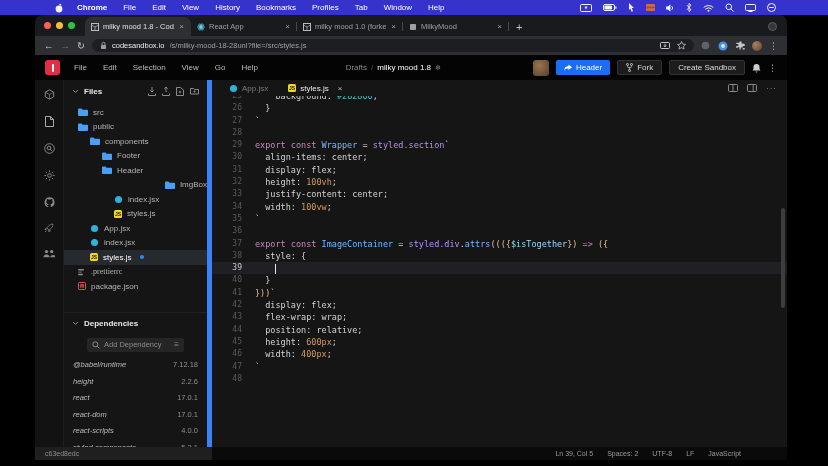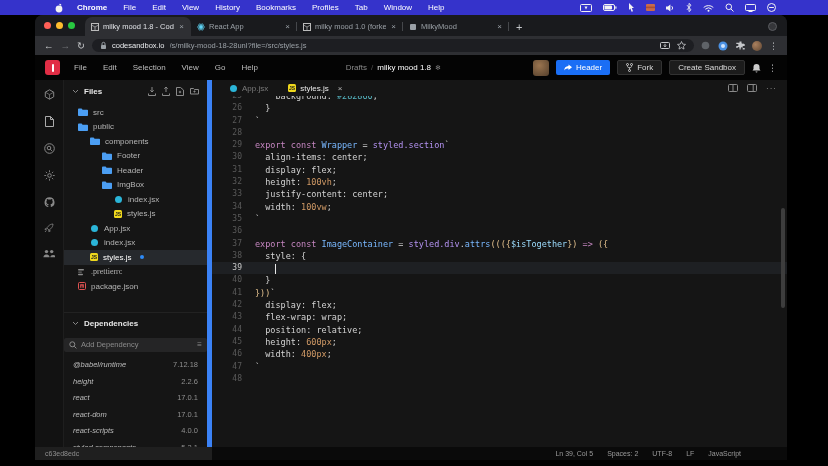--- a/index.html
+++ b/index.html
@@ -69,21 +69,21 @@
   .explorer { width:148px; background:#151515; border-right:5px solid #3b82f6; flex-shrink:0; overflow:hidden;
     display:flex; flex-direction:column; }
   .sec-head { height:22px; display:flex; align-items:center; padding:0 8px; gap:5px; flex-shrink:0; }
   .sec-head .lbl { color:#e8e8e8; font-size:8px; font-weight:bold; }
   .sec-ics { margin-left:auto; display:flex; gap:6px; color:#8a8a8a; font-size:8px; align-items:center; }
   .tree { margin-top:3px; }
   .trow { height:14.5px; display:flex; align-items:center; gap:5px; font-size:8px; color:#b5b5b5; }
   .trow.sel { background:#26292d; color:#fff; }
   .dot { width:4px; height:4px; border-radius:50%; background:var(--mod-dot); margin-left:4px; }
   .dep-sec { margin-top:18px; border-top:1px solid #222; }
-  .adddep { margin:3px 0 5px; height:14px; background:#252526; border-radius:2px; display:flex; align-items:center;
+  .adddep { margin:3px 23px 5px; height:14px; background:#252526; border-radius:2px; display:flex; align-items:center;
     padding:0 5px; gap:4px; }
   .adddep input { flex:1; background:transparent; border:0; outline:0; color:#bdbdbd; font-size:7.5px; min-width:0;
     font-family:"Liberation Sans",sans-serif; }
   .adddep input::placeholder { color:#8a8a8a; }
   .adddep .list { color:#8a8a8a; font-size:8px; }
   .deprow { height:16.5px; display:flex; align-items:center; padding:0 9px; font-size:7.5px; }
   .deprow .n { color:#bdbdbd;font-style:italic; } .deprow .v { margin-left:auto; color:#8f8f8f; }
 
   .editor { flex:1; display:flex; flex-direction:column; background:#151515; min-width:0; position:relative; }
   .edtabs { height:16px; display:flex; align-items:center; padding-left:7px; flex-shrink:0; font-size:8px; }
@@ -461,21 +461,21 @@
               <span>Footer</span>
             </div>
             <div class="trow" style="padding-left: 38px;">
               <span style="display: flex; align-items: center;">
                 <svg width="10" height="8">
                   <path d="M0 1.4C0 .9.4.6.8.6h2.8l1 1.2h4.6c.5 0 .8.3.8.8v4.6c0 .5-.3.8-.8.8H.8c-.4 0-.8-.3-.8-.8z" fill="#4b9ef3"></path>
                 </svg>
               </span>
               <span>Header</span>
             </div>
-            <div class="trow" style="padding-left: 38px;">
+            <div class="trow" style="padding-left: 38px; justify-content: flex-end;">
               <span style="display: flex; align-items: center;">
                 <svg width="10" height="8">
                   <path d="M0 1.4C0 .9.4.6.8.6h2.8l1 1.2h4.6c.5 0 .8.3.8.8v4.6c0 .5-.3.8-.8.8H.8c-.4 0-.8-.3-.8-.8z" fill="#4b9ef3"></path>
                 </svg>
               </span>
               <span>ImgBox</span>
             </div>
             <div class="trow" style="padding-left: 50px;">
               <span style="display: flex; align-items: center;">
                 <svg width="9" height="9">

